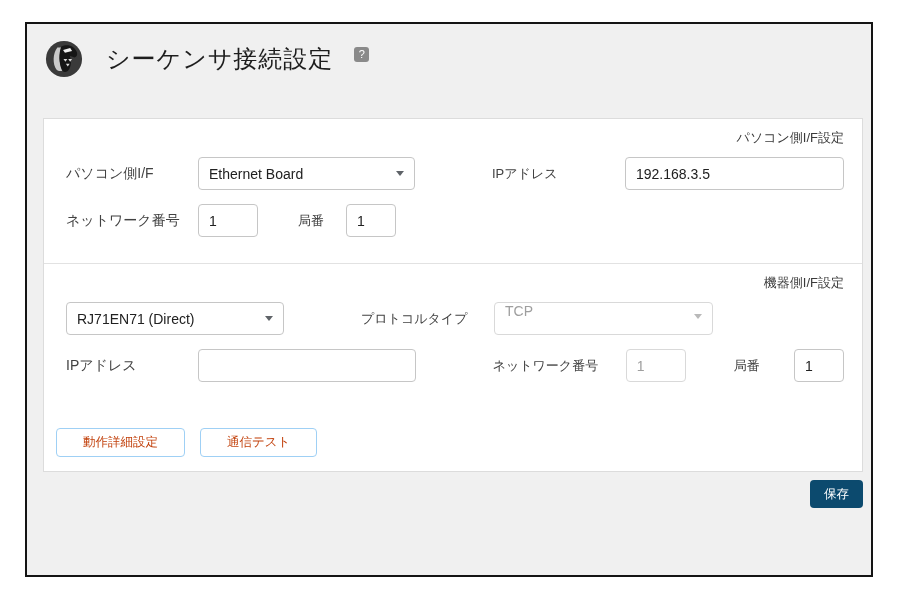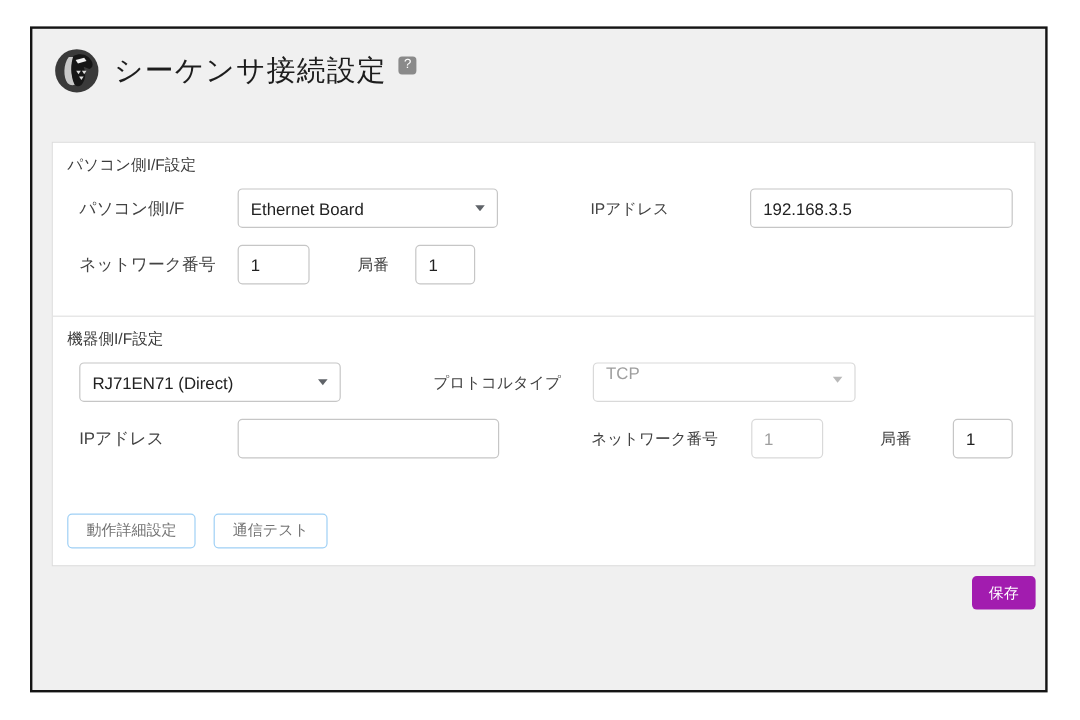--- a/index.html
+++ b/index.html
@@ -3,34 +3,34 @@
 <meta charset="utf-8">
 <style>
   * { box-sizing: border-box; margin: 0; padding: 0; }
   html,body { width:900px; height:600px; background:#fff; font-family:"Liberation Sans","DejaVu Sans",sans-serif; }
   .page { position:relative; width:900px; height:600px; background:#fff; overflow:hidden; }
   .window {
     position:absolute; left:25px; top:22px; width:848px; height:555px;
     border:2px solid #141414; background:#f0f0f0; overflow:hidden;
   }
   
-  .header { display:flex; align-items:center; padding:8px 16px 0 18px; height:62px; }
+  .header { display:flex; align-items:center; padding:8px 16px 0 18px; height:62px;gap:11px; }
   .logo { width:38px; height:38px; flex:0 0 38px; }
   .title { font-size:24px; font-weight:400; color:#1d1d1d; margin-left:12px; letter-spacing:1px; }
   .help-badge {
     width:15px; height:15px; margin-left:10px; transform:translateY(-5px);
     background:#8a8a8a; color:#fff; border-radius:3px; font-size:11px; line-height:15px;
     text-align:center; cursor:pointer; flex:0 0 15px;
   }
   
   .card {
     margin:32px 8px 0 16px; background:#fff; border:1px solid #dcdcdc;
     padding:8px 18px 12px 10px;
   }
-  .section-title { font-size:13px; color:#3a3a3a; margin:2px 0 10px 2px; }
+  .section-title { font-size:13px; color:#3a3a3a; margin:2px 0 10px 2px;text-align:right; }
   .form-row { display:flex; align-items:center; margin-bottom:14px; padding-left:12px; }
   .f-label { width:132px; flex:0 0 132px; font-size:14px; color:#424242; }
   .right-group { display:flex; align-items:center; margin-left:77px; width:352px; }
   .f-label-r { width:133px; flex:0 0 133px; font-size:13px; color:#424242; }
   .ctl { height:33px; border:1px solid #c6c6c6; border-radius:4px; background:#fff;
          font-size:14px; color:#212121; padding:15px 10px; outline:none;
          font-family:"Liberation Sans","DejaVu Sans",sans-serif; }
   input.ctl { width:218px; }
   input.ctl-sm { width:60px; }
   input.ctl-sm2 { width:50px; }
@@ -40,22 +40,22 @@
            border-top:5px solid #5f6368; margin-left:8px; flex:0 0 auto; }
   .disabled.ctl, .ctl[disabled] { color:#9e9e9e; border-color:#d9d9d9; background:#fff;align-items:flex-end; }
   .disabled .caret { border-top-color:#b9b9b9; }
   .inline-label { font-size:13px; color:#424242; margin:0 22px 0 40px; }
   .inline-label-r { font-size:13px; color:#424242; margin-left:48px; }
   .ml-auto { margin-left:auto; }
   .divider { border:none; border-top:1px solid #e2e2e2; margin:22px -18px 10px -10px; }
   
   .actions { margin:46px 0 2px 2px; display:flex; }
   .btn-outline {
-    background:#fff; border:1px solid #9fd0f5; color:#737373; font-size:12.5px;
-    border-radius:4px; height:29px; padding:0 15px; margin-right:15px; cursor:pointer;
+    background:#fff; border:1px solid #9fd0f5; color:#c2410c; font-size:12.5px;
+    border-radius:4px; height:29px; padding:0 26px; margin-right:15px; cursor:pointer;
     font-family:"Liberation Sans","DejaVu Sans",sans-serif;
   }
   
   .footer { display:flex; justify-content:flex-end; padding:8px 8px 0 0; }
   .btn-save {
     border:none; border-radius:4px; height:28px; padding:0 14px; font-size:12.5px;
     color:#fff; cursor:pointer; font-family:"Liberation Sans","DejaVu Sans",sans-serif;
   }
 </style>
 </head>
@@ -132,17 +132,17 @@
       </div>
 
       <div class="actions">
         <button class="btn-outline">動作詳細設定</button>
         <button class="btn-outline">通信テスト</button>
       </div>
 
     </div>
 
     <div class="footer">
-      <button class="btn-save" id="save-btn" style="background: #a21caf;">保存</button>
+      <button class="btn-save" id="save-btn" style="background: #0c4a6e;">保存</button>
     </div>
 
   </div>
 </div>
 
 </body></html>

